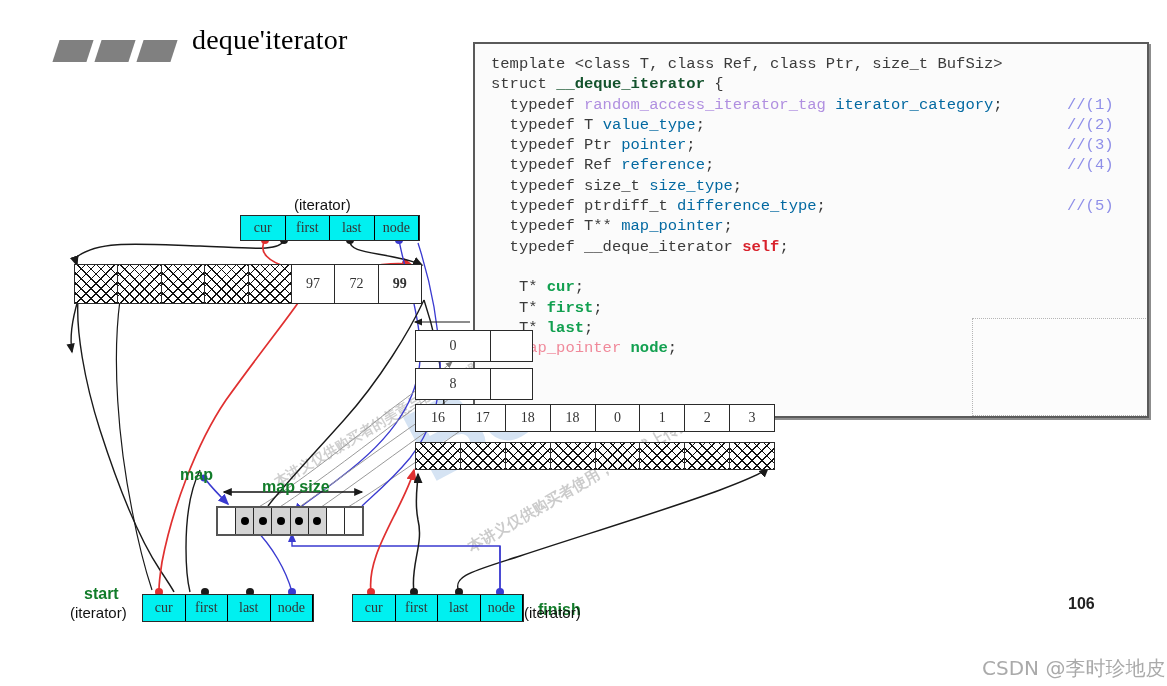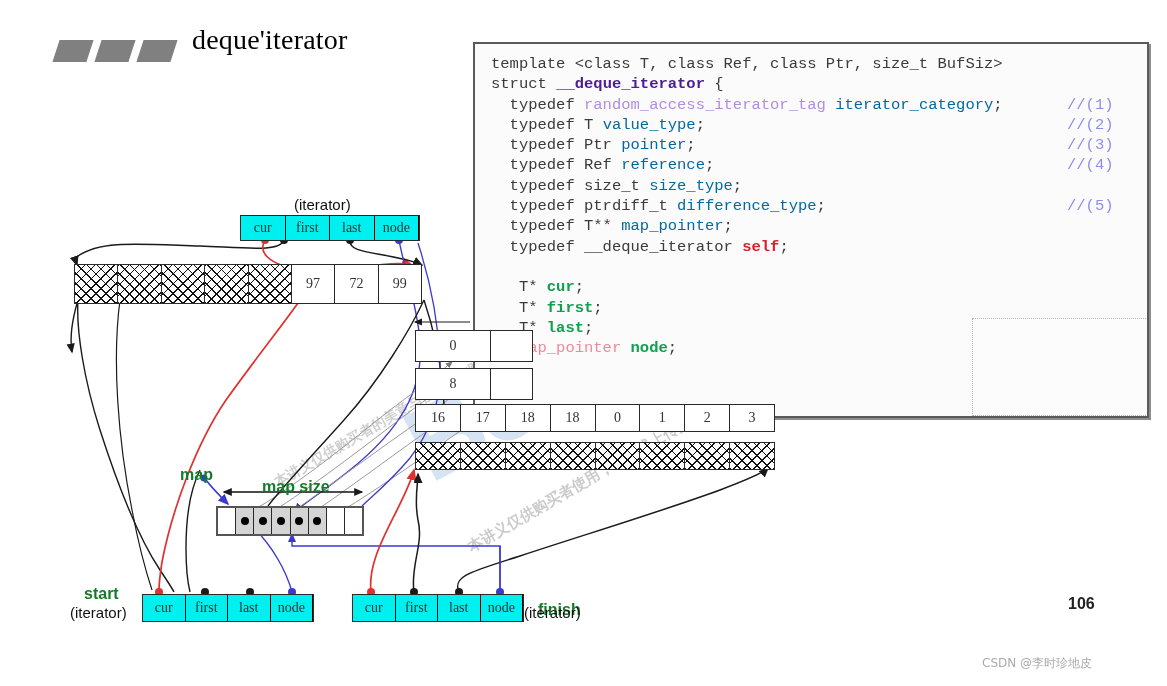--- a/index.html
+++ b/index.html
@@ -19,21 +19,21 @@
   #code-panel{position:absolute;left:473px;top:42px;width:672px;height:372px;
               background:#fbfbfb;border:2px solid #5a5a5a;box-shadow:2px 2px 0 #8d8d8d;
               overflow:hidden;}
   #code-inner{position:absolute;left:16px;top:10px;right:4px;
               font-family:"Liberation Mono",monospace;font-size:15.5px;line-height:20.3px;
               white-space:pre;color:#3b3b3b;}
   .ln{position:relative;height:20.3px;}
   .kw{color:#3b3b3b;}
   .tname{color:#0369a1;}
   .tpl{color:#b08fe0;}
-  .purple-b{color:#4c1d95;font-weight:bold;}
+  .purple-b{color:#14532d;font-weight:bold;}
   .red-b{color:#d8212b;font-weight:bold;}
   .green-b{color:#12a050;font-weight:bold;}
   .pink{color:#f0899a;}
   .cmt{color:#8e8ee8;position:absolute;left:576px;top:0;}
   #field-box{position:absolute;left:497px;top:274px;width:196px;height:96px;
              border:1px dotted #b5b5b5;background:rgba(255,255,255,.25);}
 
   
   .wm{position:absolute;color:rgba(120,150,200,.30);font-weight:bold;pointer-events:none;
       user-select:none;}
@@ -62,21 +62,21 @@
   .iterbox .cell{border-right:1px solid #000;}
   .lbl{position:absolute;font-family:Liberation Sans, sans-serif;}
   .lbl-green{color:#127c2a;font-weight:bold;font-size:16px;}
   .lbl-blk{color:#111;font-size:15px;}
   .mapcell-f{background:#d4d4d4;position:relative;}
   .mapdot{width:8px;height:8px;border-radius:50%;background:#000;}
 
   
   #page-num{position:absolute;left:1068px;top:595px;font-size:16px;font-weight:bold;
             color:#222;font-family:"Liberation Sans",sans-serif;}
-  #csdn{position:absolute;left:982px;top:655px;font-size:12px;color:#aaa;
+  #csdn{position:absolute;left:982px;top:655px;font-size:20px;color:#aaa;
         font-family:"DejaVu Sans",sans-serif;}
 </style>
 </head>
 <body>
 
 <div id="title-bar">
   <div class="para-block" id="pb1"></div>
   <div class="para-block" id="pb2"></div>
   <div class="para-block" id="pb3"></div>
   <div id="slide-title">deque'iterator</div>
@@ -188,21 +188,21 @@
   </div>
 
 <div class="cellrow" id="top-buffer" style="left:74px;top:264px;width:348px;height:40px;">
     <div class="cell hatch" style="flex: 1 1 0%;"></div>
     <div class="cell hatch" style="flex: 1 1 0%;"></div>
     <div class="cell hatch" style="flex: 1 1 0%;"></div>
     <div class="cell hatch" style="flex: 1 1 0%;"></div>
     <div class="cell hatch" style="flex: 1 1 0%;"></div>
     <div class="cell" style="flex: 1 1 0%;">97</div>
     <div class="cell" style="flex: 1 1 0%;">72</div>
-    <div class="cell" style="flex: 1 1 0%;">99</div>
+    <div class="cell" style="flex: 1 1 0%; font-weight: bold;">99</div>
   </div>
 
 <div class="cellrow" id="idx-box-0" style="left:415px;top:330px;width:118px;height:32px;">
     <div class="cell" style="flex: 1 1 0%;">0</div>
     <div class="cell" style="flex: 0.55 1 0%;"></div>
   </div>
 <div class="cellrow" id="idx-box-8" style="left:415px;top:368px;width:118px;height:32px;">
     <div class="cell" style="flex: 1 1 0%;">8</div>
     <div class="cell" style="flex: 0.55 1 0%;"></div>
   </div>

